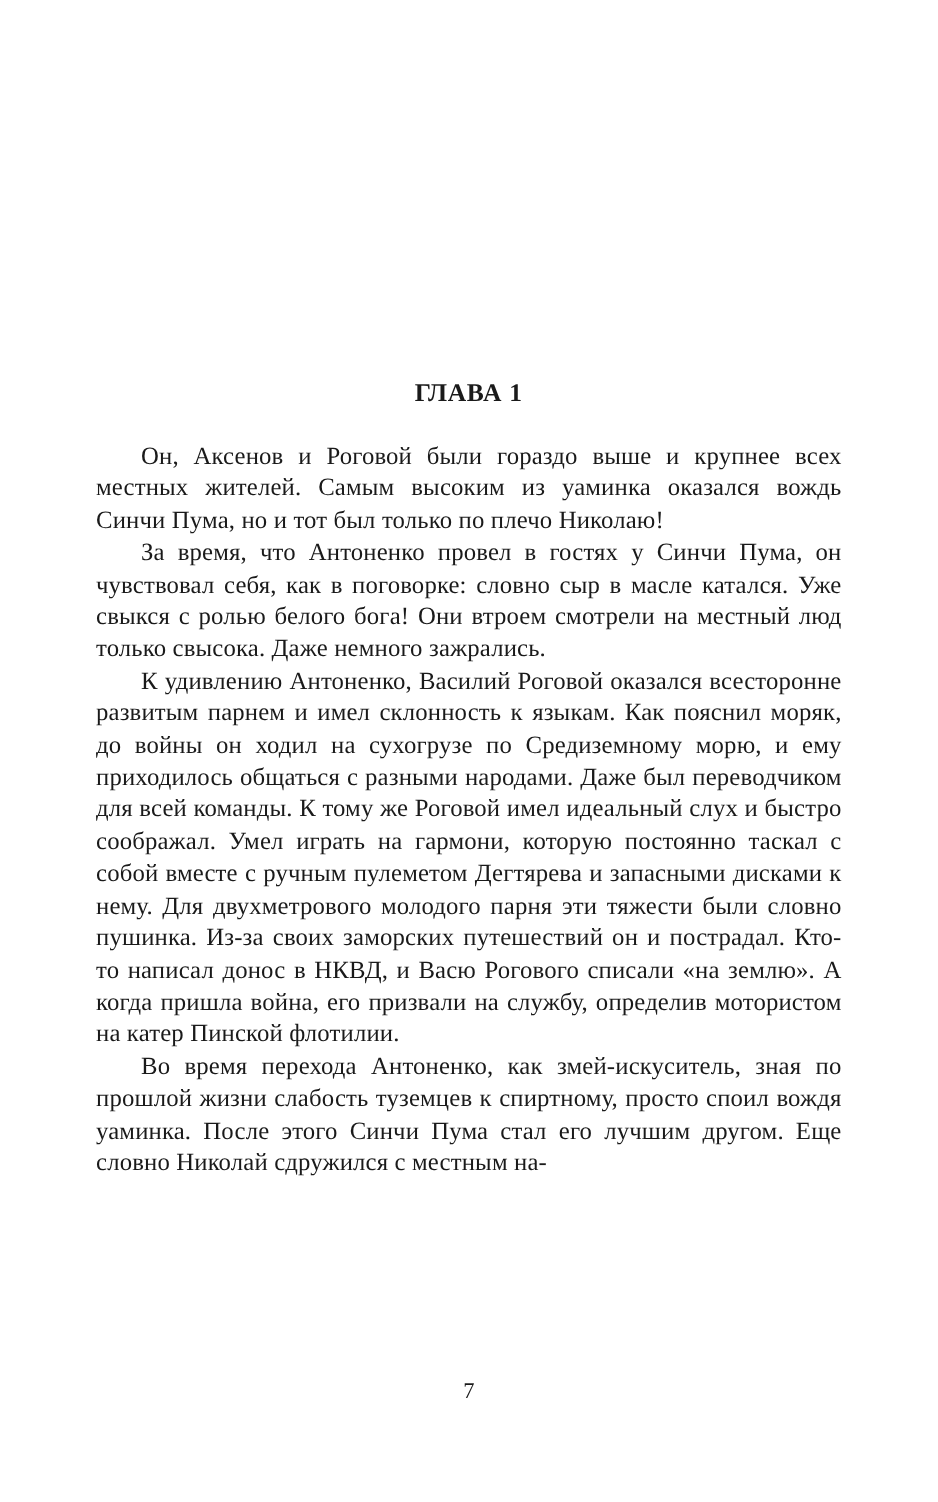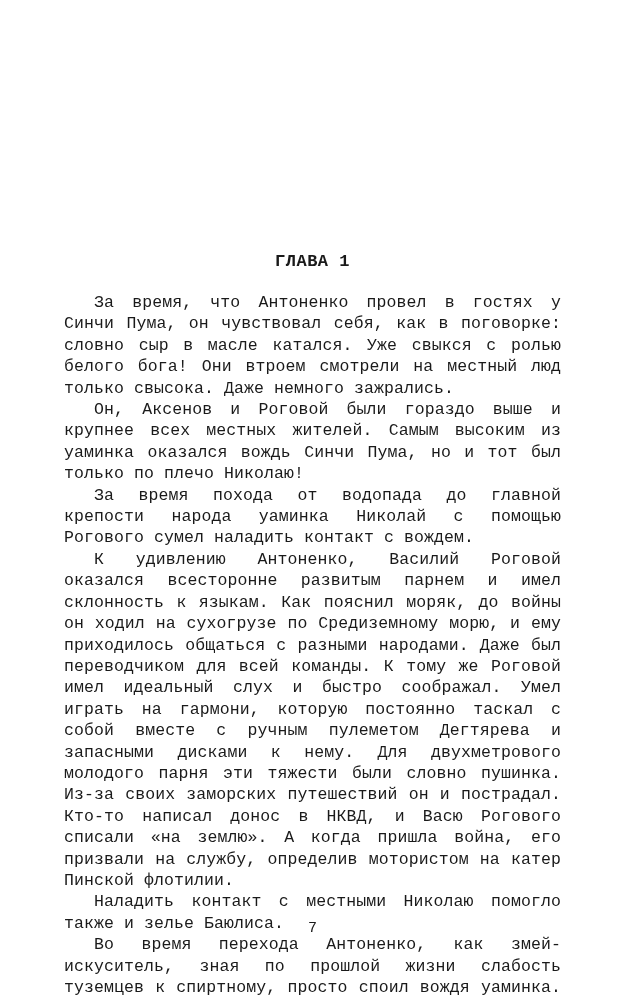--- a/index.html
+++ b/index.html
@@ -5,21 +5,21 @@
   html, body {
     margin: 0;
     padding: 0;
     background: #ffffff;
   }
   .book-page {
     position: relative;
     width: 625px;
     height: 1001px;
     background: #ffffff;
-    font-family: Liberation Mono, monospace;
+    font-family: Liberation Serif, serif;
     color: #1a1a1a;
     overflow: hidden;
     box-sizing: border-box;
   }
   .text-block {
     position: absolute;
     top: 0;
     left: 64px;
     width: 497px;
   }
@@ -52,27 +52,25 @@
     color: #1a1a1a;
   }
 </style>
 </head>
 <body>
 
 <div class="book-page">
   <div class="text-block">
     <h1 class="chapter-title">ГЛАВА 1</h1>
 
+    <p class="body-paragraph">Он, Аксенов и Роговой были гораздо выше и крупнее всех местных жителей. Самым высоким из уаминка оказался вождь Синчи Пума, но и тот был только по плечо Николаю!</p>
+
     <p class="body-paragraph">За время, что Антоненко провел в гостях у Синчи Пума, он чувствовал себя, как в поговорке: словно сыр в масле катался. Уже свыкся с ролью белого бога! Они втроем смотрели на местный люд только свысока. Даже немного зажрались.</p>
 
-    <p class="body-paragraph">Он, Аксенов и Роговой были гораздо выше и крупнее всех местных жителей. Самым высоким из уаминка оказался вождь Синчи Пума, но и тот был только по плечо Николаю!</p>
-
-    <p class="body-paragraph">За время похода от водопада до главной крепости народа уаминка Николай с помощью Рогового сумел наладить контакт с вождем.</p>
 
     <p class="body-paragraph">К удивлению Антоненко, Василий Роговой оказался всесторонне развитым парнем и имел склонность к языкам. Как пояснил моряк, до войны он ходил на сухогрузе по Средиземному морю, и ему приходилось общаться с разными народами. Даже был переводчиком для всей команды. К тому же Роговой имел идеальный слух и быстро соображал. Умел играть на гармони, которую постоянно таскал с собой вместе с ручным пулеметом Дегтярева и запасными дисками к нему. Для двухметрового молодого парня эти тяжести были словно пушинка. Из-за своих заморских путешествий он и пострадал. Кто-то написал донос в НКВД, и Васю Рогового списали «на землю». А когда пришла война, его призвали на службу, определив мотористом на катер Пинской флотилии.</p>
 
-    <p class="body-paragraph">Наладить контакт с местными Николаю помогло также и зелье Баюлиса.</p>
 
     <p class="body-paragraph">Во время перехода Антоненко, как змей-искуситель, зная по прошлой жизни слабость туземцев к спиртному, просто споил вождя уаминка. После этого Синчи Пума стал его лучшим другом. Еще словно Николай сдружился с местным на-</p>
   </div>
 
   <div class="page-number">7</div>
 </div>
 
 </body></html>

